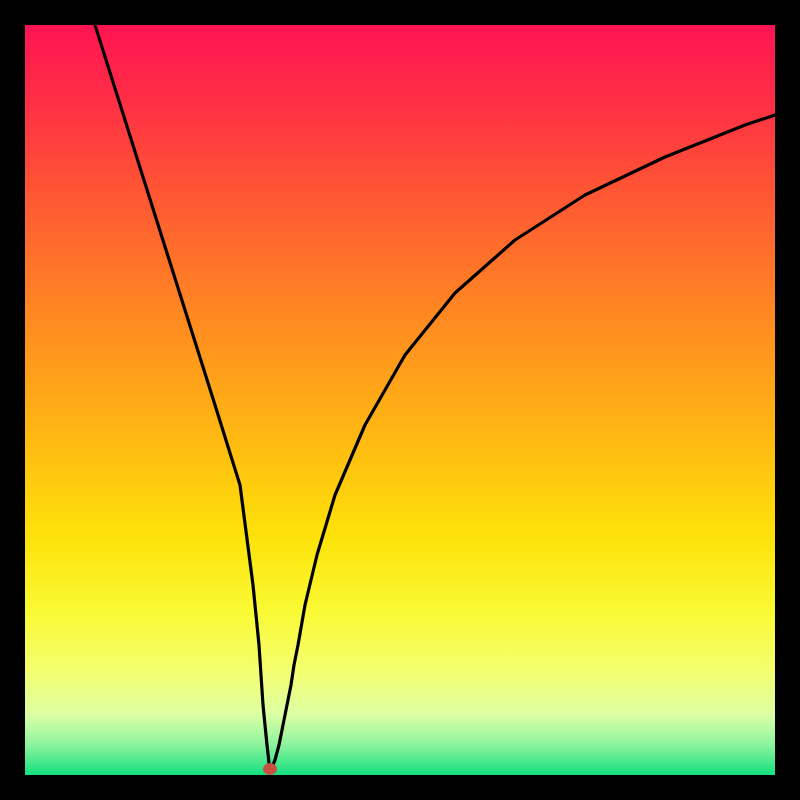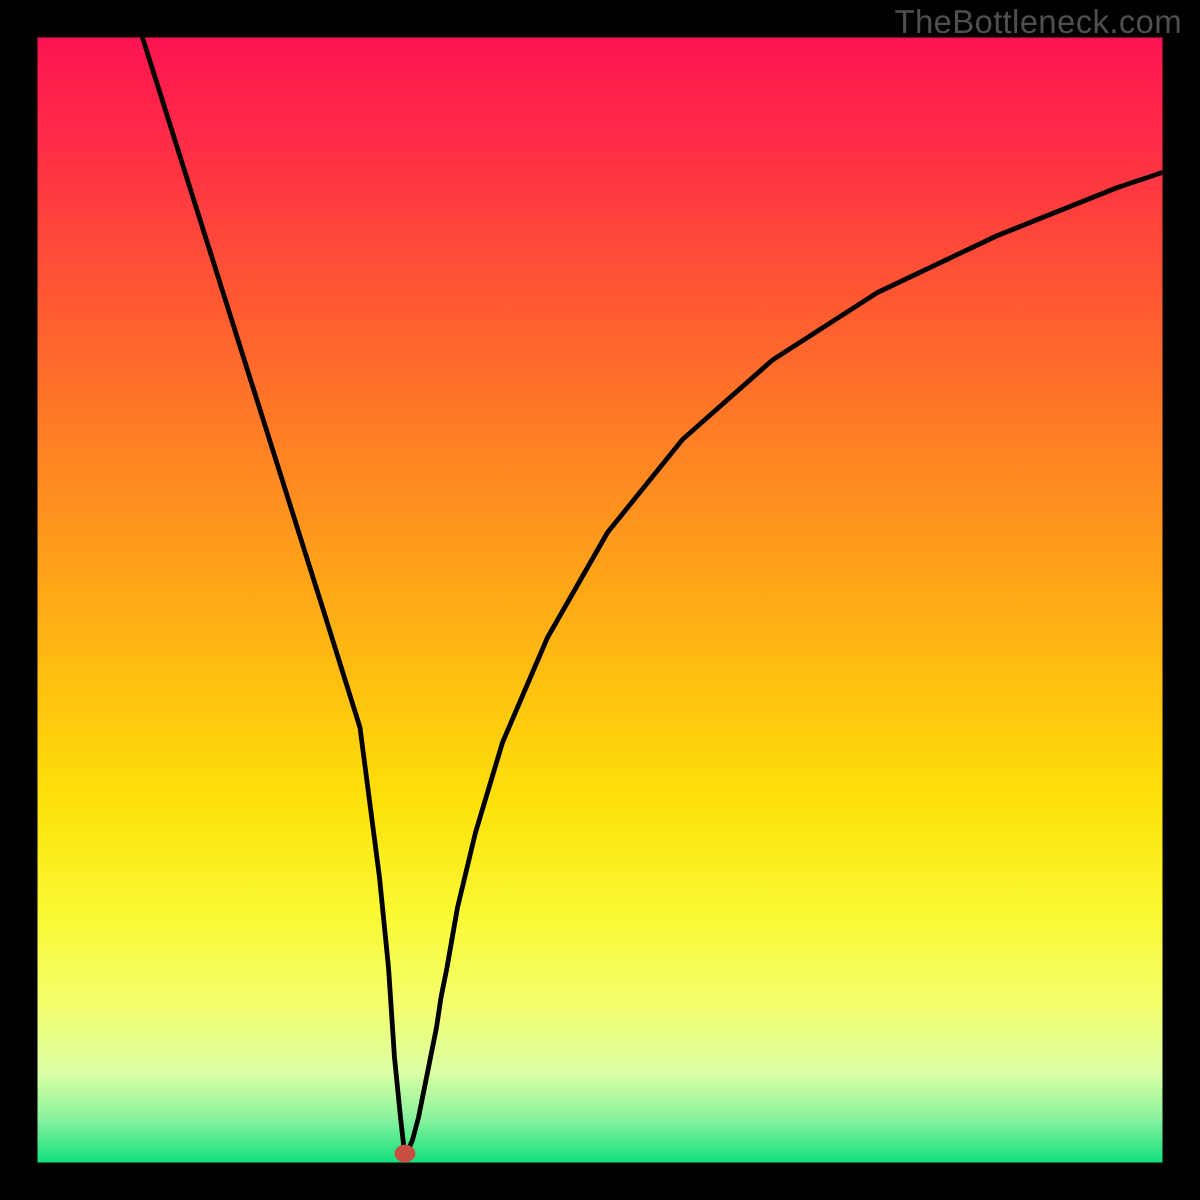--- a/index.html
+++ b/index.html
@@ -69,14 +69,13 @@
 
   <div class="plot-area">
 
     <svg class="curve" width="750" height="750" viewBox="0 0 750 750">
       <path id="curve-path" fill="none" stroke="#000" stroke-width="3.2" stroke-linecap="round" stroke-linejoin="round" d="M 70 0 L 100 95 L 130 190 L 160 285 L 190 380 L 215 460 L 228 560 L 234 620 L 238 680 L 242 720 L 244.5 742 L 247 742 L 250 735 L 254 720 L 258 700 L 262 680 L 266 660 L 269 640 L 273 620 L 280 580 L 292 530 L 310 470 L 340 400 L 380 330 L 430 268 L 490 215 L 560 170 L 640 132 L 720 100 L 750 90"></path>
     </svg>
 
     <div class="marker" id="marker" style="left: 244.5px; top: 744px; background: rgb(201, 79, 67);"></div>
   </div>
 
-  <div class="watermark">TheBottleneck.com</div>
 </div>
 
 </body></html>

